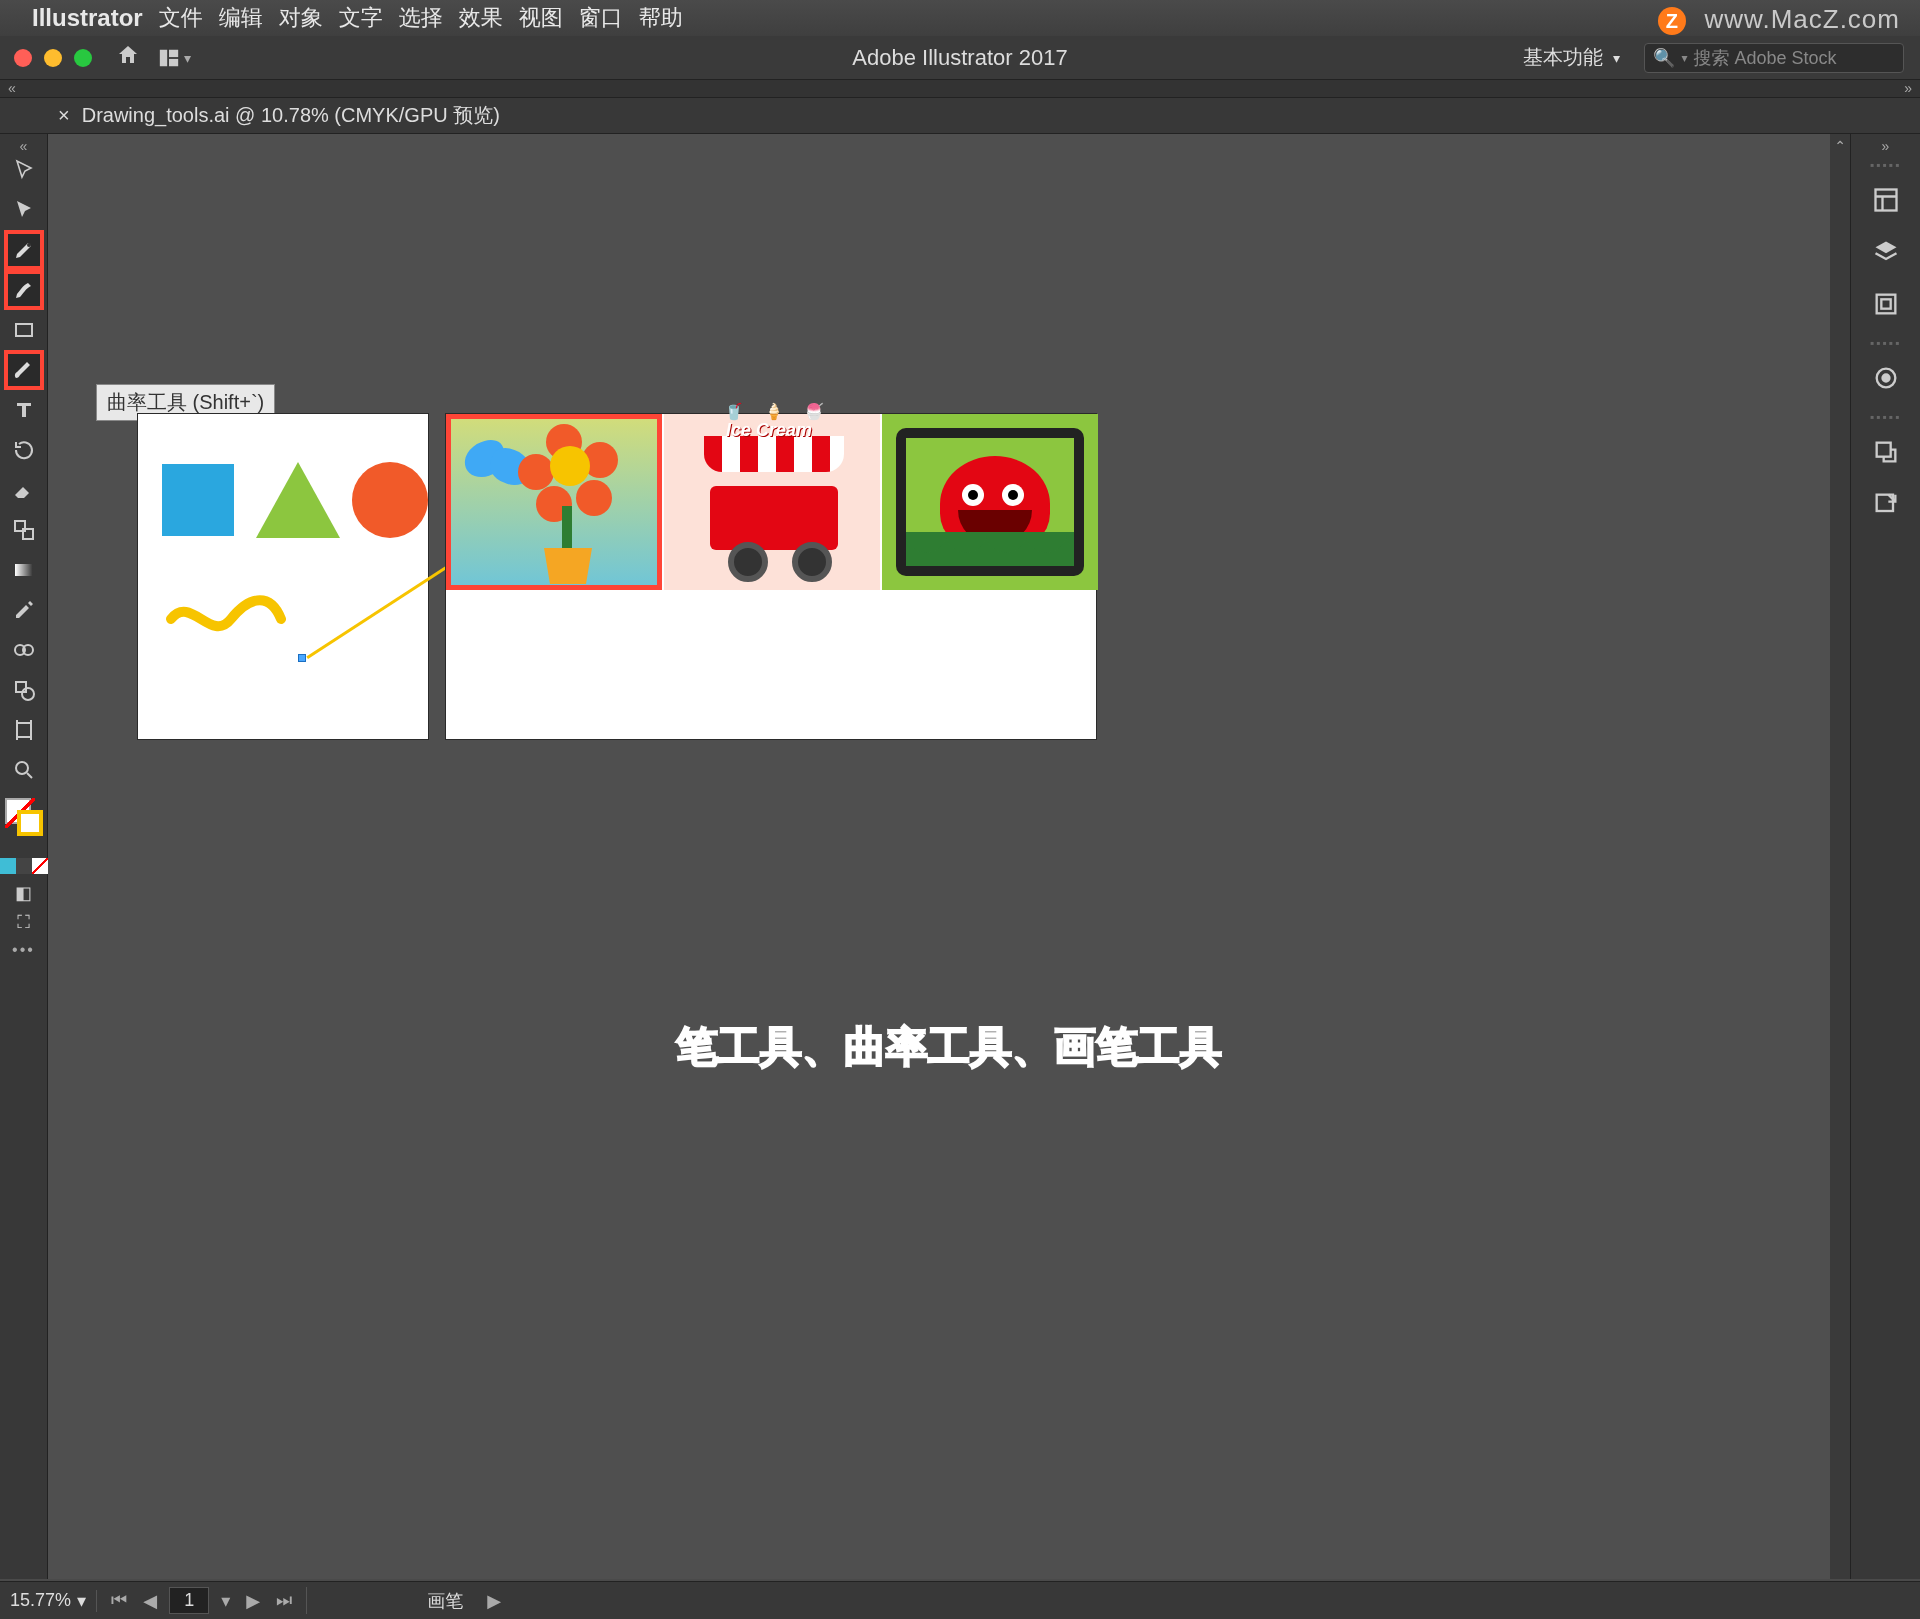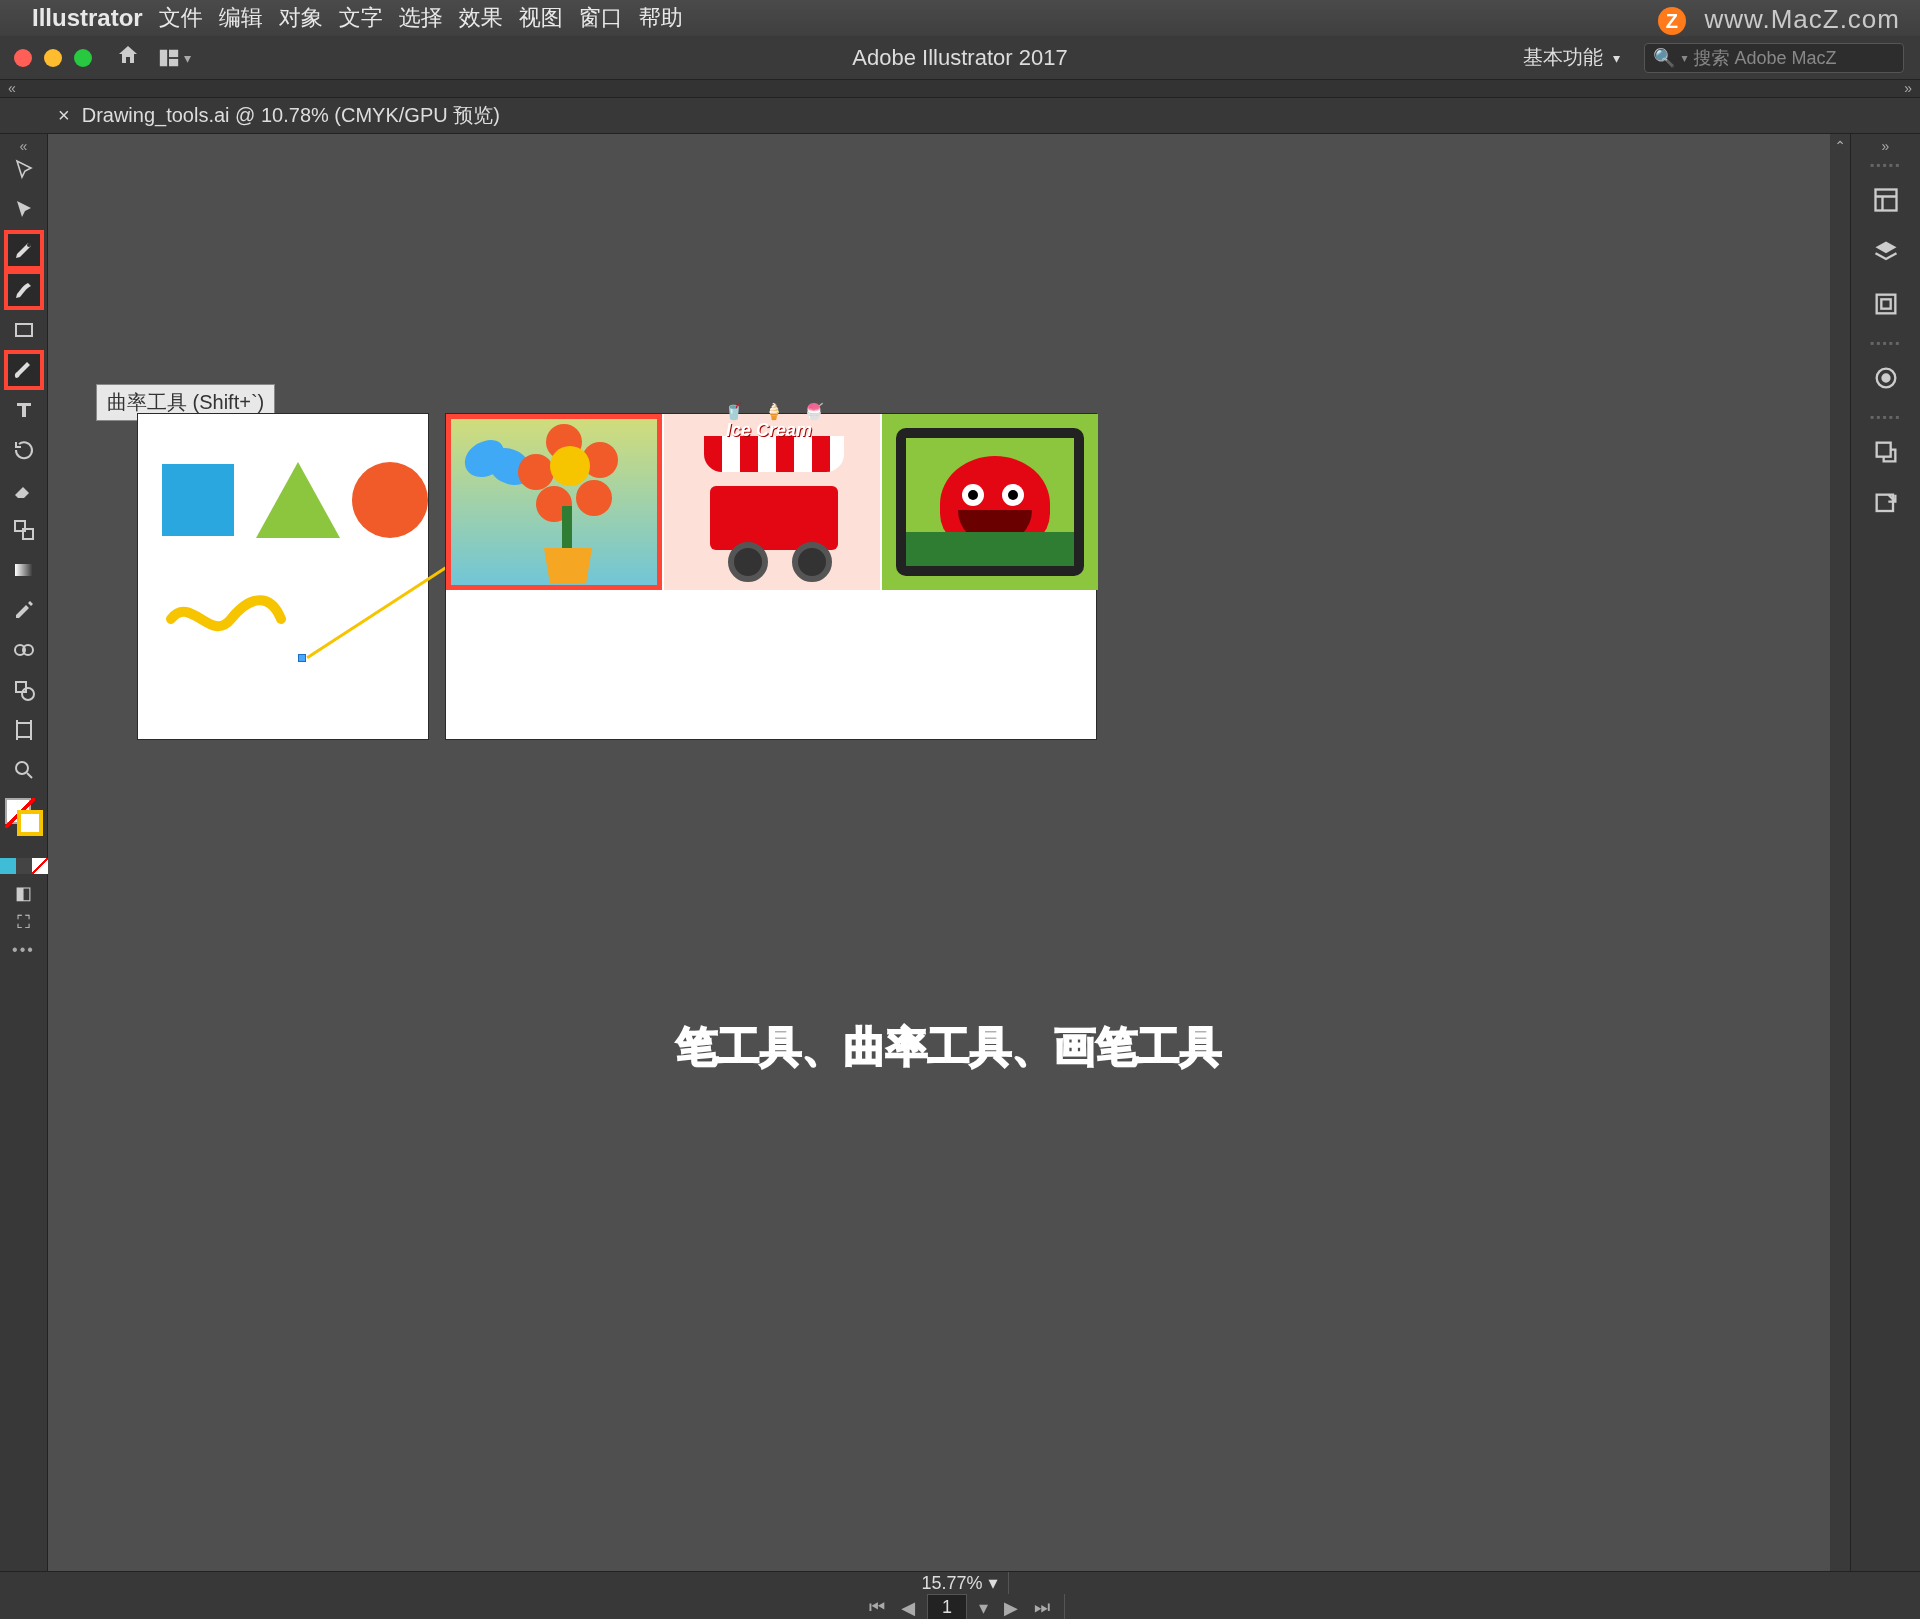--- a/index.html
+++ b/index.html
@@ -103,21 +103,21 @@
 .monster { position:absolute; left:34px; top:18px; width:110px; height:96px; background:#e30613; border-radius:50% 50% 40% 40%; }
 .m-eye { position:absolute; width:22px; height:22px; border-radius:50%; background:#fff; top:28px; }
 .m-eye::after { content:''; position:absolute; width:10px; height:10px; border-radius:50%; background:#000; left:6px; top:6px; }
 .m-mouth { position:absolute; left:18px; top:54px; width:74px; height:34px; background:#6a0000; border-radius:0 0 40px 40px; }
 .m-wave { position:absolute; left:0; right:0; bottom:0; height:34px; background: radial-gradient(circle at 20px 0, #2e7d32 20px, transparent 21px) repeat-x; background-size: 40px 34px; background-color:#2e7d32; }
 
 
 .caption { position:absolute; left:0; right:0; top:880px; text-align:center; font-size:42px; font-weight:800; color:#ff4536; -webkit-text-stroke: 2px #fff; line-height:1.55; padding: 0 60px; }
 
 
-.statusbar { position:absolute; left:0; right:0; bottom:0; height:48px; background:#383838; border-top:1px solid #222; display:flex; align-items:center; color:#ddd; font-size:18px;flex-direction:column; }
+.statusbar { position:absolute; left:0; right:0; bottom:0; height:38px; background:#383838; border-top:1px solid #222; display:flex; align-items:center; color:#ddd; font-size:18px; }
 .statusbar .zoom { padding:0 10px; border-right:1px solid #555; display:flex; align-items:center; gap:6px; }
 .statusbar .nav { display:flex; align-items:center; gap:8px; padding:0 10px; border-right:1px solid #555; }
 .statusbar .artname { padding:0 20px 0 120px;text-align:center; }
 .statusbar .sb-btn { color:#aaa; padding:0 4px; }
 </style>
 </head>
 <body>
 
 <div class="mac-menubar">
   <span class="apple"></span>
@@ -157,21 +157,21 @@
     <span style="font-size:14px;color:#aaa">▾</span>
   </span>
   <div class="app-title">Adobe Illustrator 2017</div>
   <div class="workspace">
     <span>基本功能</span>
     <span style="font-size:14px">▾</span>
   </div>
   <div class="searchbox">
     <span>🔍</span>
       <span style="font-size:12px">▾</span>
-    <span>搜索 Adobe MacZ</span>
+    <span>搜索 Adobe Stock</span>
   </div>
 </div>
 
 <div class="control-bar">
   <span class="chev">«</span>
   <span class="spacer"></span>
   <span class="chev">»</span>
 </div>
 
 <div class="doc-tab-row">

